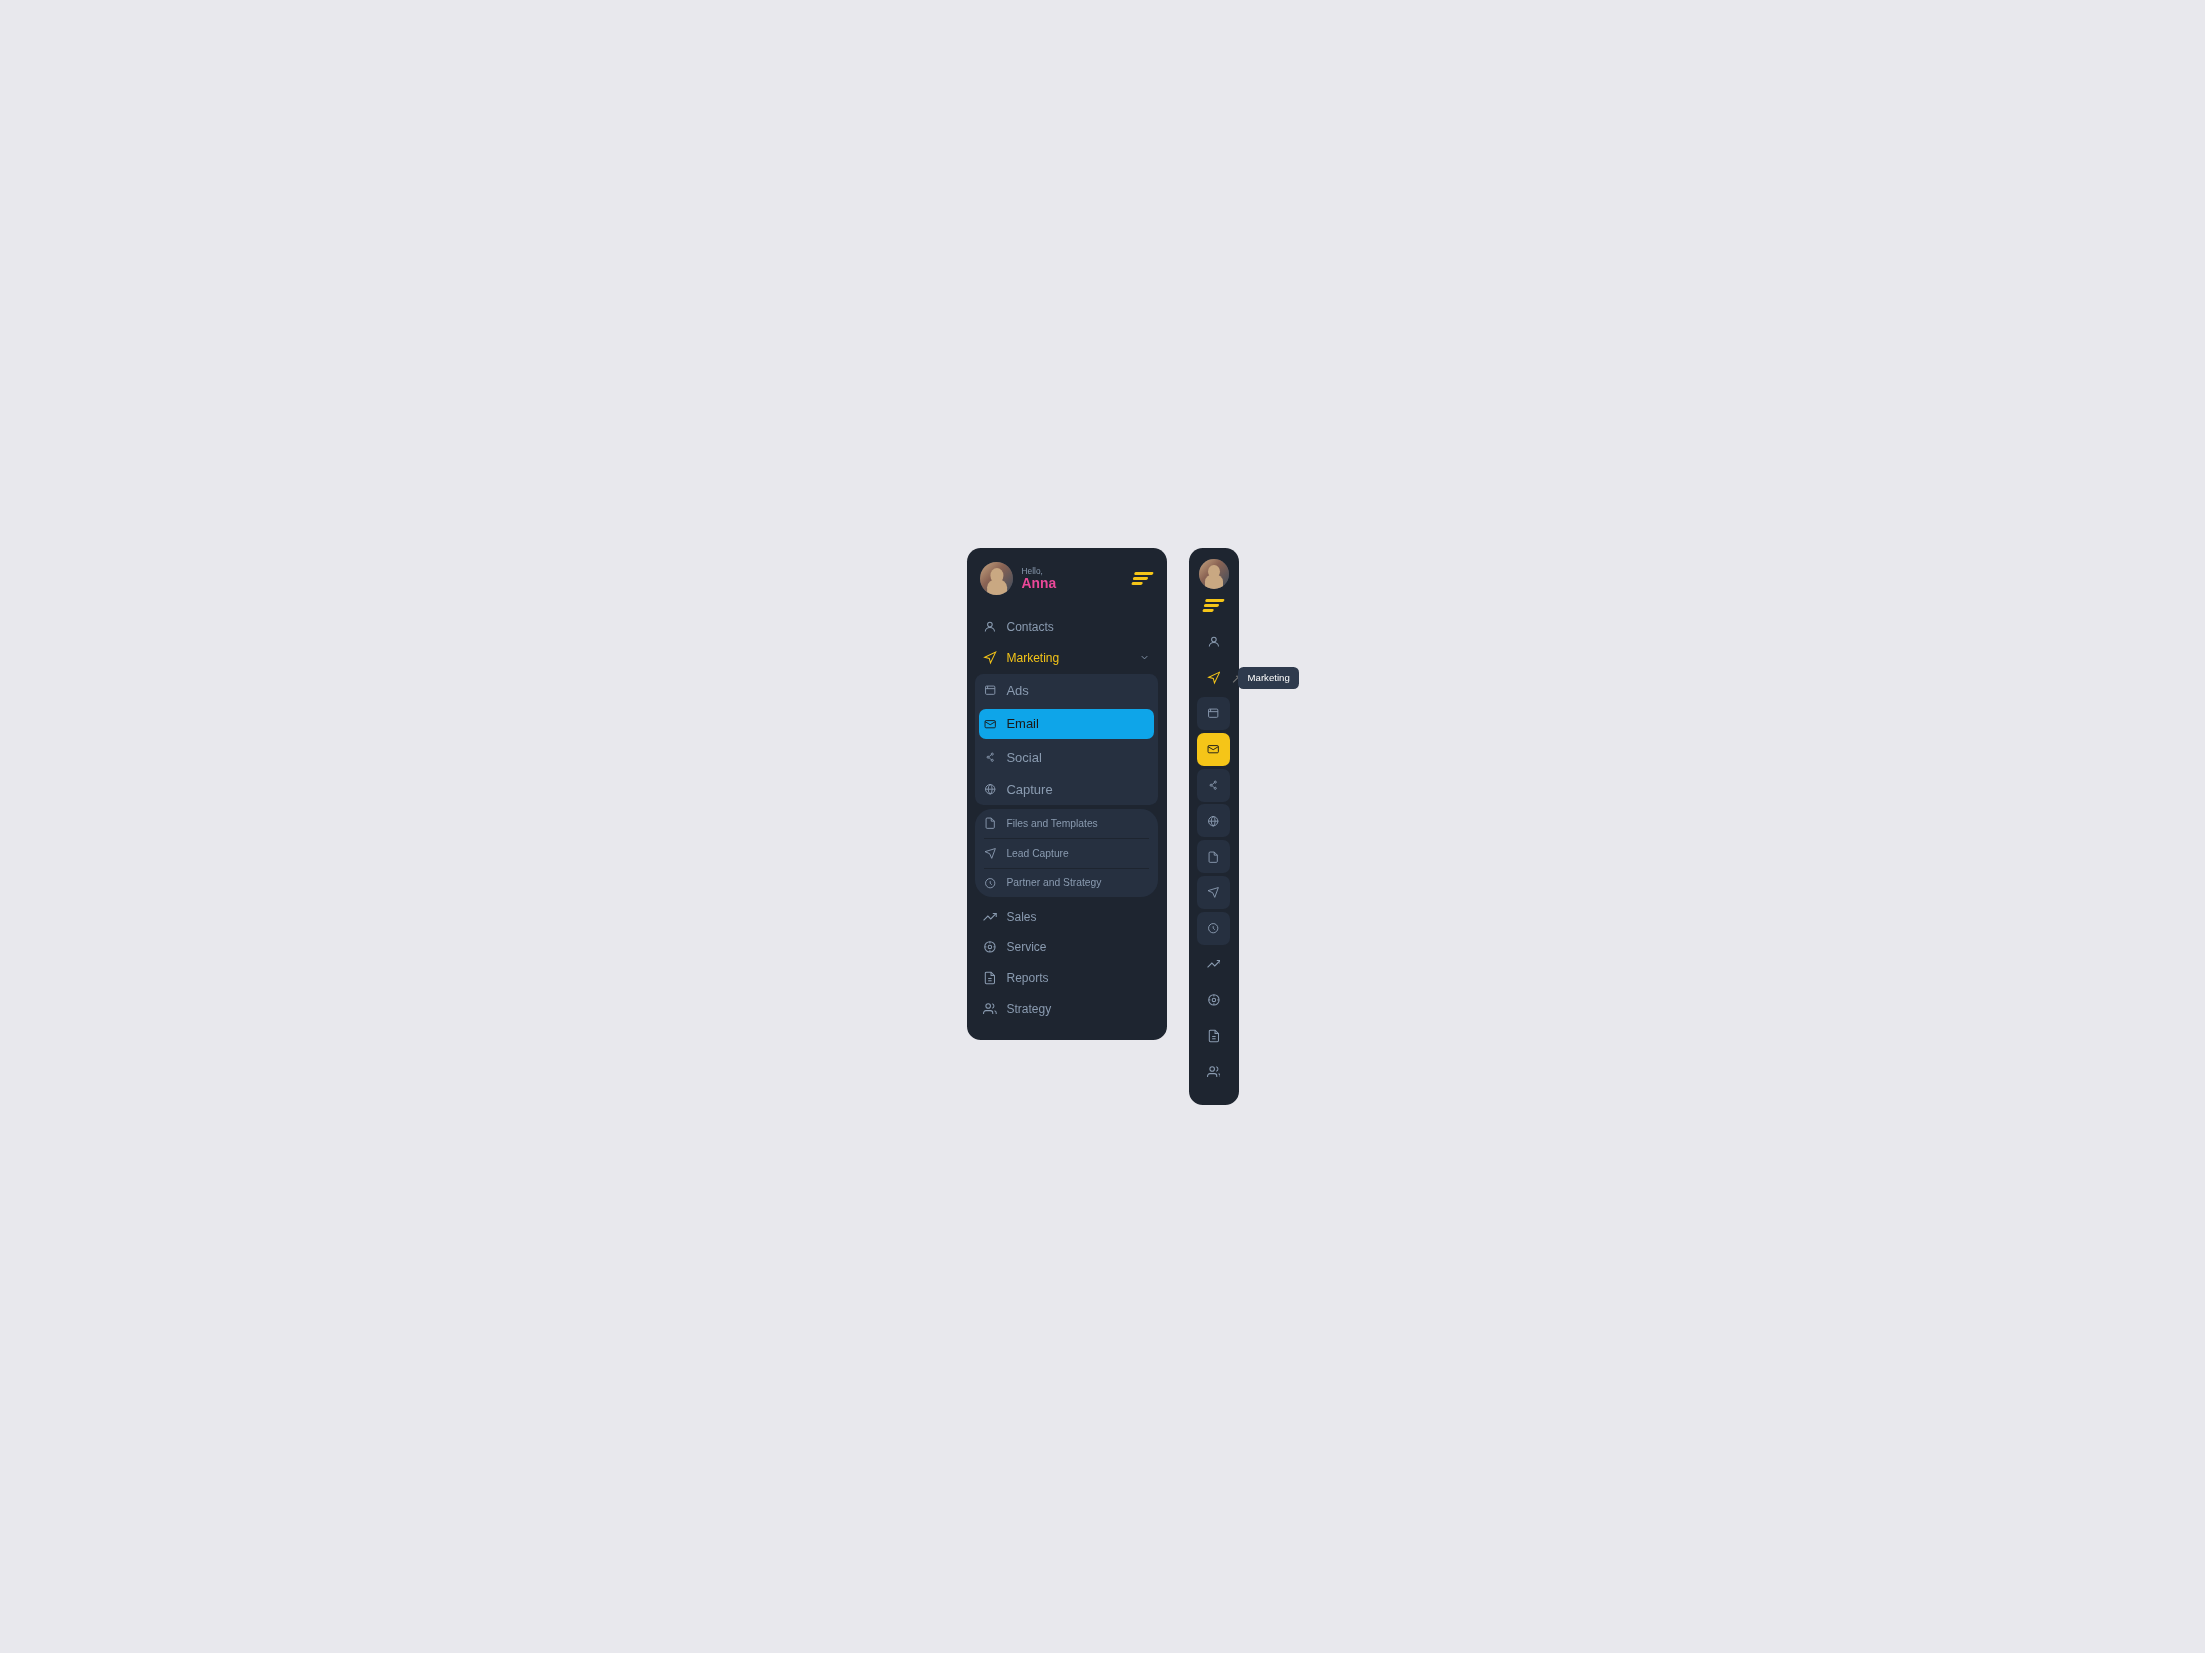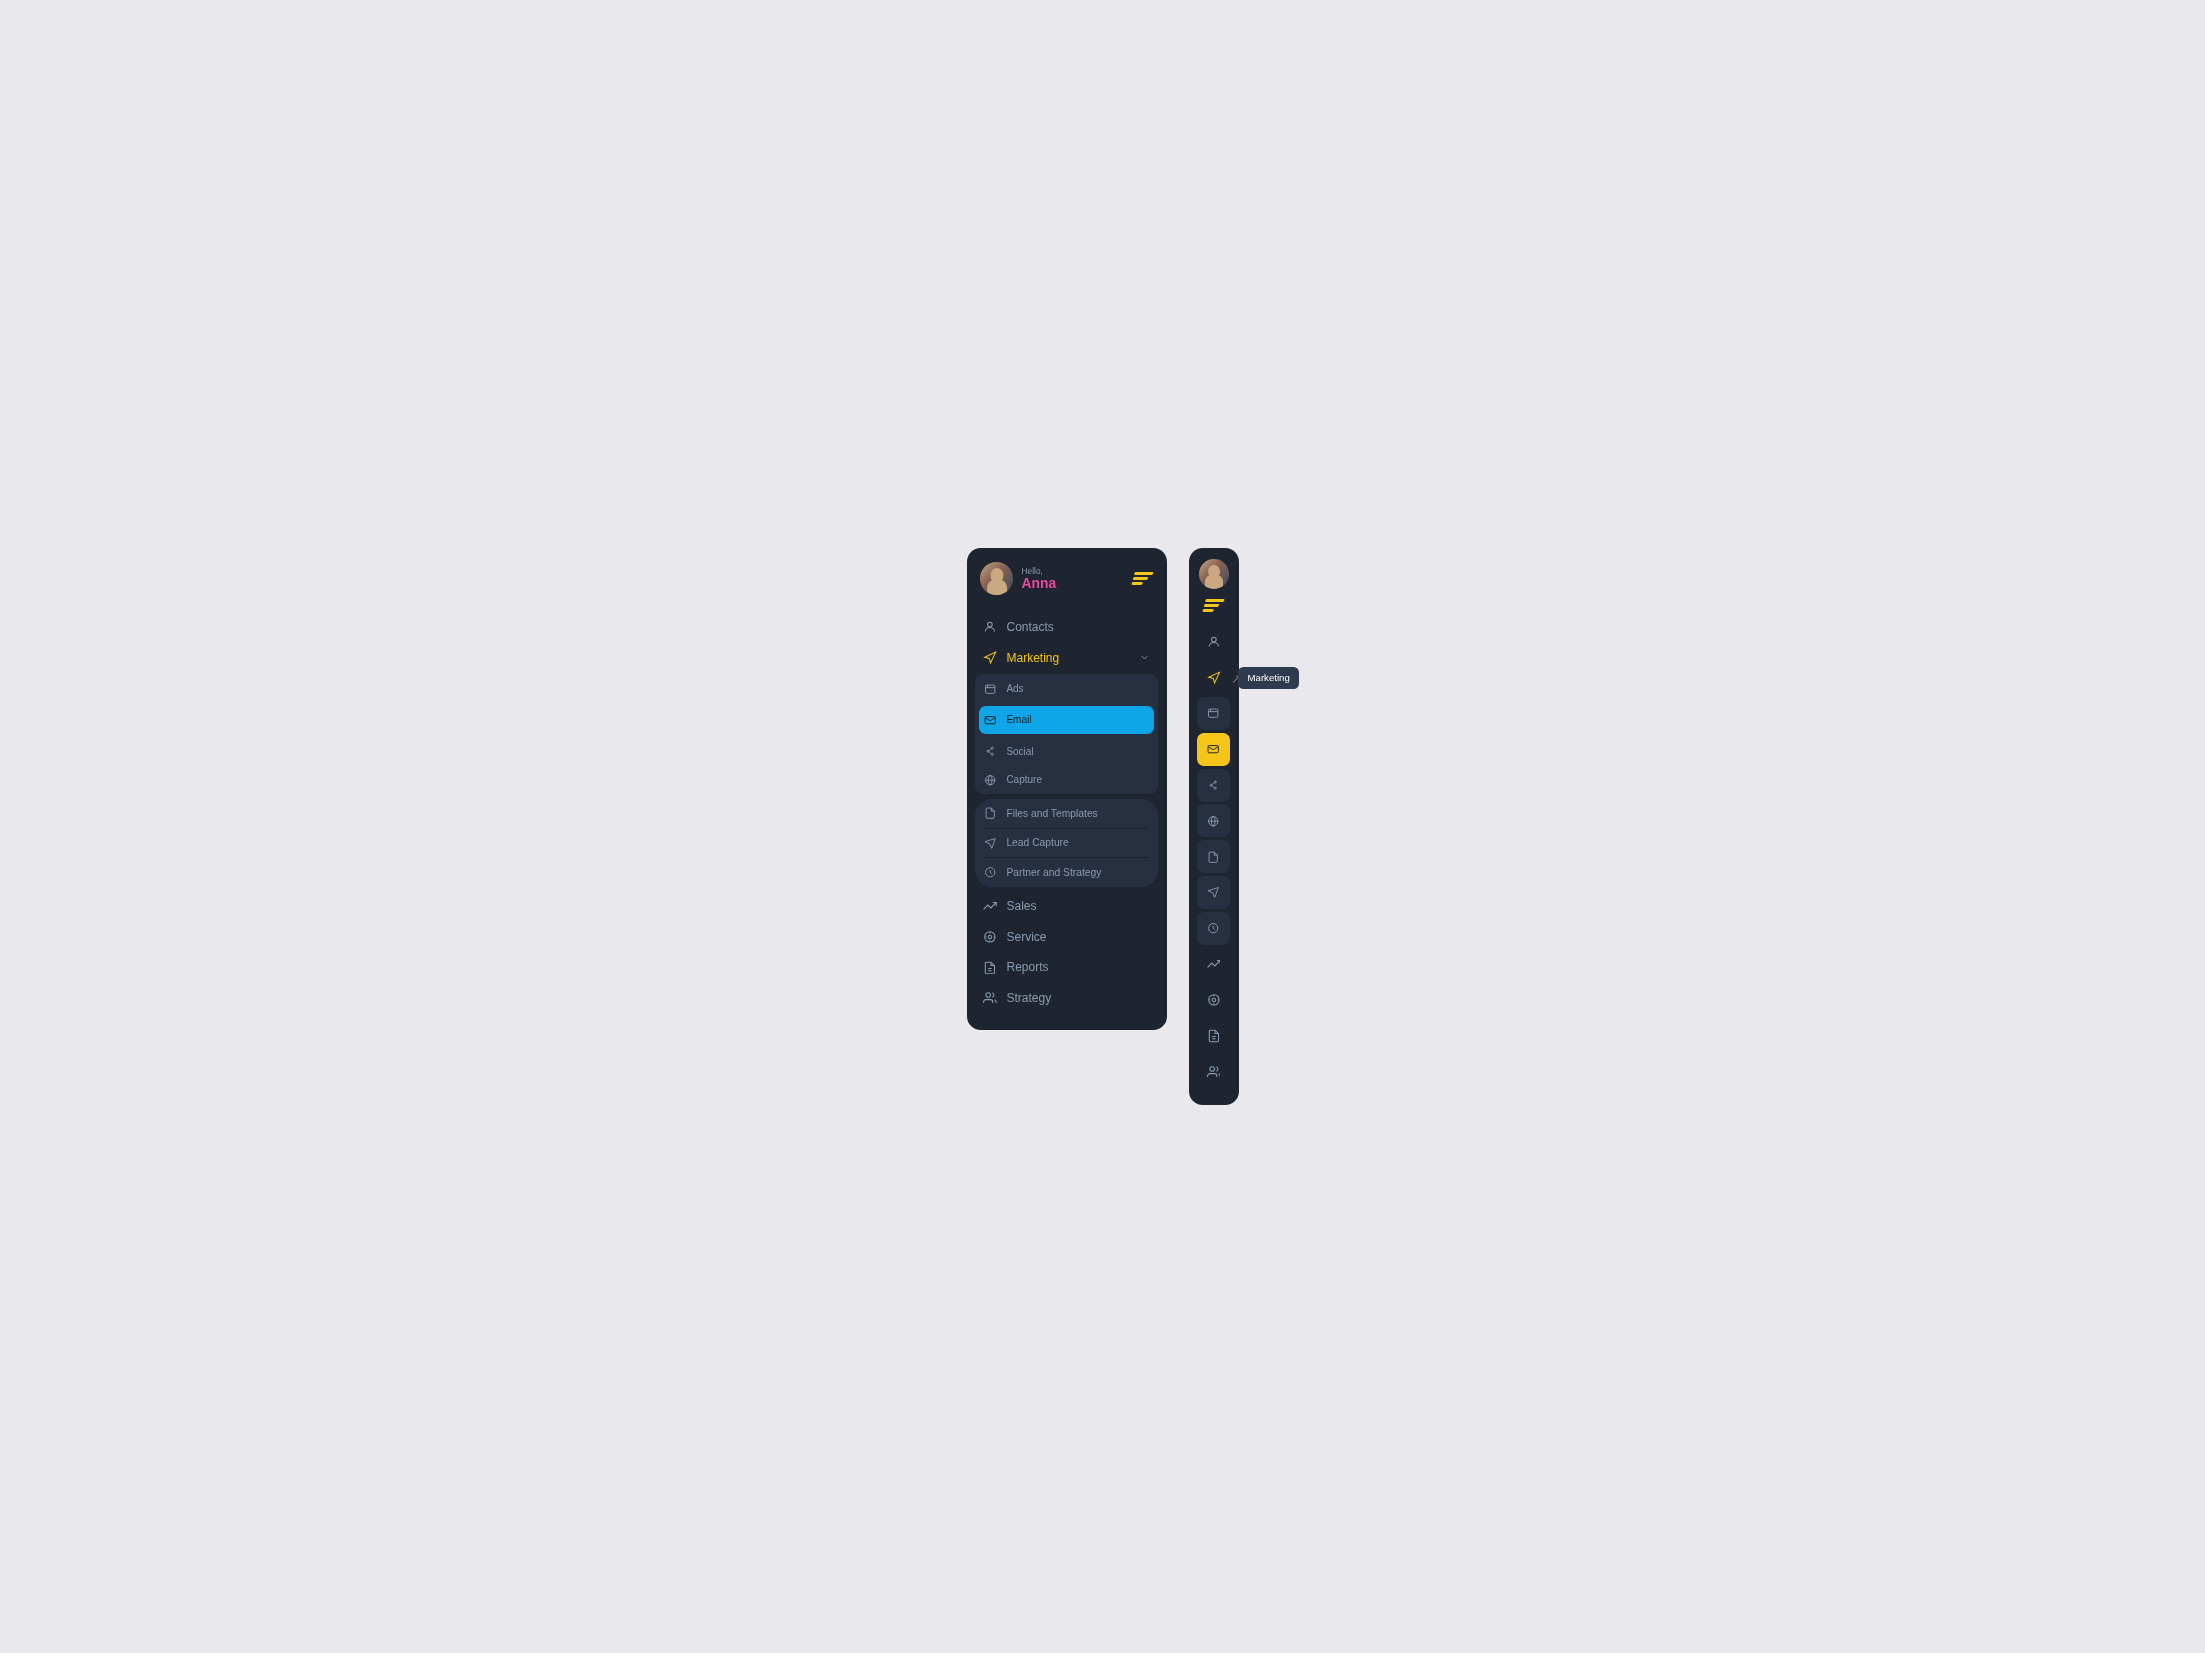--- a/index.html
+++ b/index.html
@@ -160,21 +160,21 @@
       overflow: hidden;
     }
 
     .submenu-item {
       display: flex;
       align-items: center;
       gap: 9.6px;
       padding: 8.3px 9.6px;
       cursor: pointer;
       color: #8a9bb0;
-      font-size: 10px;
+      font-size: 13px;
       font-weight: 500;
     }
 
     .submenu-item.active {
       background: #0ea5e9;
       color: #1a1a1a;
       border-radius: 6.9px;
       margin: 2.8px 4.1px;
       padding: 7.6px 5.5px;
     }

